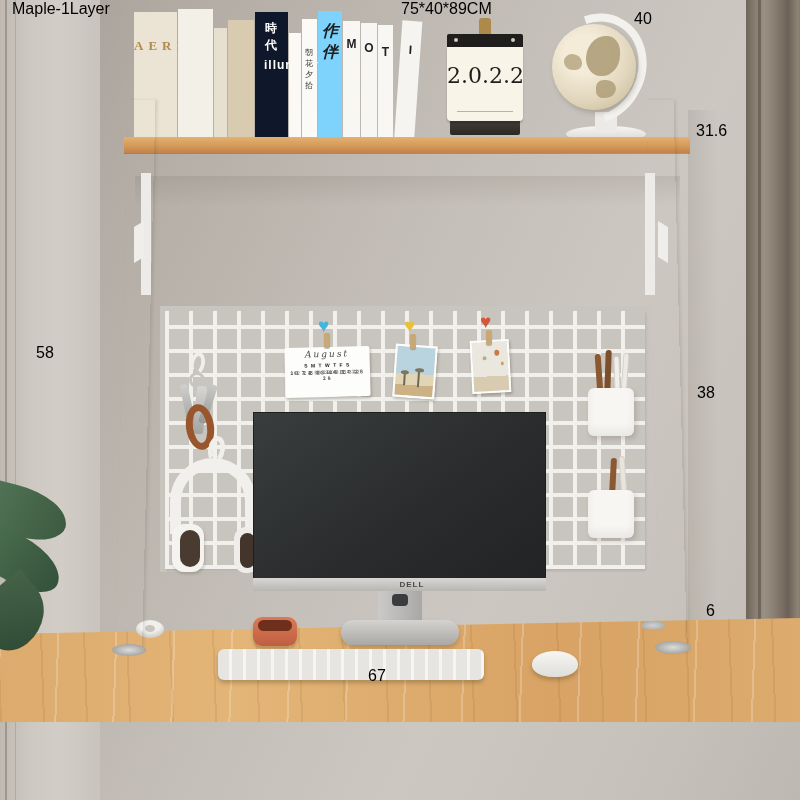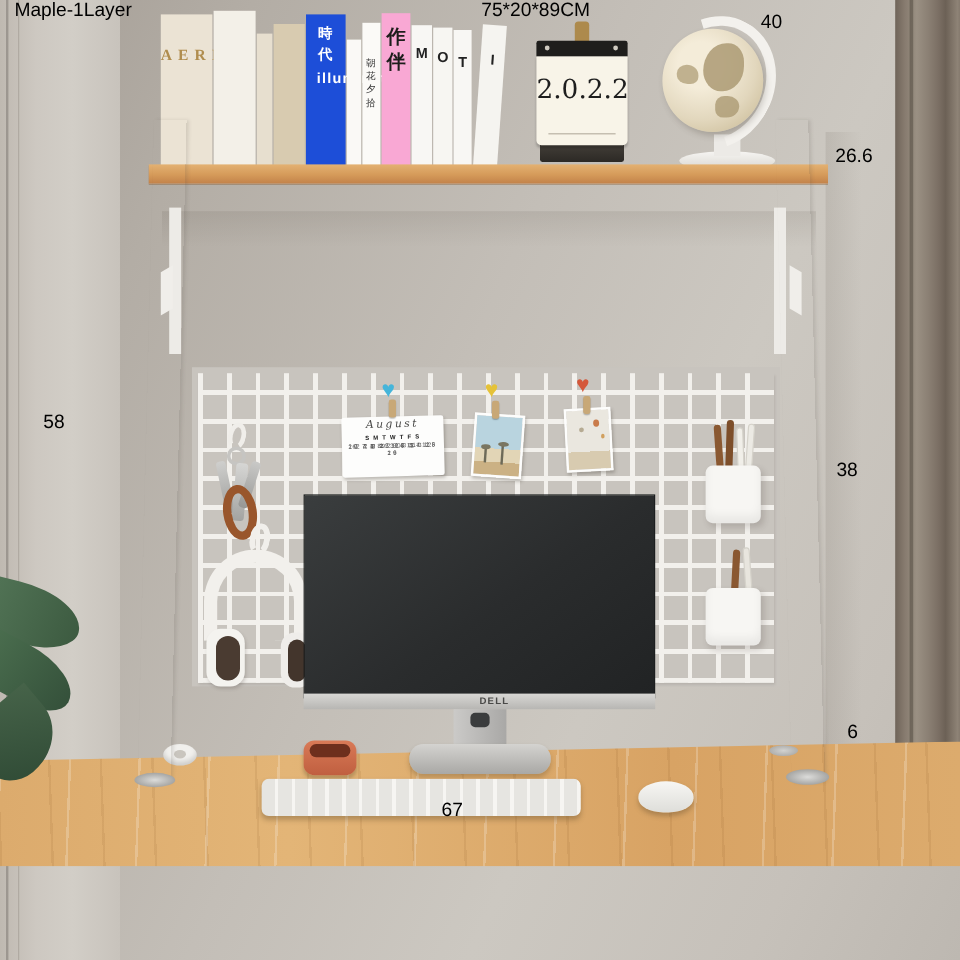--- a/index.html
+++ b/index.html
@@ -161,29 +161,29 @@
   <div class="desk-front"></div>
   <div style="left:136px;top:620px;width:28px;height:18px;background:#f1f0ed;border-radius:50%;box-shadow:inset 0 -3px 4px rgba(0,0,0,.15);"></div>
   <div style="left:145px;top:625px;width:10px;height:7px;background:#c9c5be;border-radius:50%;"></div>
 
   <div class="book vtext" style="left:134px;top:12px;width:43px;height:129px;background:#ebe3d4;
        font-family:'Liberation Serif',serif;font-size:13px;font-weight:bold;color:#b08d4e;letter-spacing:5px;
        padding-top:26px;text-align:center;">AERIN</div>
   <div class="book ribs" style="left:178px;top:9px;width:35px;height:132px;background-color:#f3f0e8;"></div>
   <div class="book" style="left:214px;top:28px;width:13px;height:113px;background:#e7dfcf;"></div>
   <div class="book ribs" style="left:228px;top:20px;width:26px;height:121px;background-color:#d8cbb0;"></div>
-  <div class="book" style="left:255px;top:12px;width:33px;height:129px;background:#1d4ed8;">
+  <div class="book" style="left:255px;top:12px;width:33px;height:129px;background:#0f172a;">
     <span class="vtext" style="left:10px;top:8px;font-size:12px;color:#fff;font-weight:bold;">時代</span>
     <span class="vtext" style="left:9px;top:46px;font-size:12px;color:#fff;font-weight:bold;text-orientation:mixed;letter-spacing:1px;">illuminate</span>
   </div>
   <div class="book" style="left:289px;top:33px;width:12px;height:108px;background:#faf9f6;"></div>
   <div class="book" style="left:302px;top:19px;width:15px;height:122px;background:#fbfaf7;">
     <span class="vtext" style="left:3px;top:28px;font-size:8px;color:#333;">朝花夕拾</span>
   </div>
-  <div class="book" style="left:318px;top:11px;width:24px;height:130px;background:#f9a8d4;">
+  <div class="book" style="left:318px;top:11px;width:24px;height:130px;background:#7dd3fc;font-style:italic;">
     <span class="vtext" style="left:4px;top:10px;font-family:'Liberation Serif',serif;font-size:16px;font-weight:bold;color:#1d1d1b;">作伴</span>
   </div>
   <div class="book" style="left:343px;top:21px;width:17px;height:120px;background:#f8f7f4;text-align:center;font-size:12px;font-weight:bold;color:#222;padding-top:16px;">M</div>
   <div class="book" style="left:361px;top:23px;width:16px;height:118px;background:#f7f6f2;text-align:center;font-size:12px;font-weight:bold;color:#222;padding-top:18px;">O</div>
   <div class="book" style="left:378px;top:25px;width:15px;height:116px;background:#f8f7f4;text-align:center;font-size:12px;font-weight:bold;color:#222;padding-top:20px;">T</div>
   <div class="book" style="left:394px;top:20px;width:20px;height:121px;background:#f5f4f0;text-align:center;font-size:12px;font-weight:bold;color:#222;padding-top:22px;transform:rotate(4deg);transform-origin:bottom left;">I</div>
 
   <div style="left:479px;top:18px;width:12px;height:20px;background:#ad8a4c;border-radius:3px;"></div>
   <div style="left:450px;top:115px;width:70px;height:20px;background:linear-gradient(#4a453e,#2c2925);border-radius:2px;"></div>
   <div style="left:447px;top:34px;width:76px;height:13px;background:#1f1e1c;border-radius:2px 2px 0 0;"></div>
@@ -240,21 +240,21 @@
   <div style="left:-18px;top:580px;width:62px;height:70px;background:linear-gradient(120deg,#466349,#2f4a35);border-radius:0 90% 60% 40%;transform:rotate(50deg);"></div>
 
   <div class="dline" style="left:99px;top:60px;width:3px;height:592px;"></div>
   <div class="dline" style="left:91px;top:58px;width:19px;height:3px;"></div>
   <div class="dline" style="left:91px;top:650px;width:19px;height:3px;"></div>
   <div class="dlabel" style="left:36px;top:344px;">58</div>
 
   <div class="dline" style="left:691px;top:82px;width:3px;height:145px;"></div>
   <div class="dline" style="left:683px;top:80px;width:19px;height:3px;"></div>
   <div class="dline" style="left:683px;top:226px;width:19px;height:3px;"></div>
-  <div class="dlabel" style="left:696px;top:122px;">26.6</div>
+  <div class="dlabel" style="left:696px;top:122px;">31.6</div>
 
   <div class="dline" style="left:691px;top:244px;width:3px;height:338px;"></div>
   <div class="dline" style="left:683px;top:242px;width:19px;height:3px;"></div>
   <div class="dline" style="left:683px;top:580px;width:19px;height:3px;"></div>
   <div class="dlabel" style="left:697px;top:384px;">38</div>
 
   <div class="dline" style="left:691px;top:597px;width:3px;height:56px;"></div>
   <div class="dline" style="left:683px;top:595px;width:19px;height:3px;"></div>
   <div class="dline" style="left:683px;top:651px;width:19px;height:3px;"></div>
   <div class="dlabel" style="left:706px;top:602px;">6</div>
@@ -269,15 +269,15 @@
     <div class="dline" style="left:0;top:2px;width:3px;height:16px;"></div>
     <div class="dline" style="left:47px;top:2px;width:3px;height:16px;"></div>
   </div>
   <div class="dlabel" style="left:634px;top:10px;">40</div>
 
   <div class="banner"></div>
   <div class="banner-notch"></div>
   <div class="banner-box"></div>
   <div class="banner-divider"></div>
   <div class="banner-text" style="left:12px;width:387px;">Maple-1Layer</div>
-  <div class="banner-text" style="left:401px;width:387px;">75*20*89CM</div>
+  <div class="banner-text" style="left:401px;width:387px;">75*40*89CM</div>
 
 </div>
 
 </body></html>

